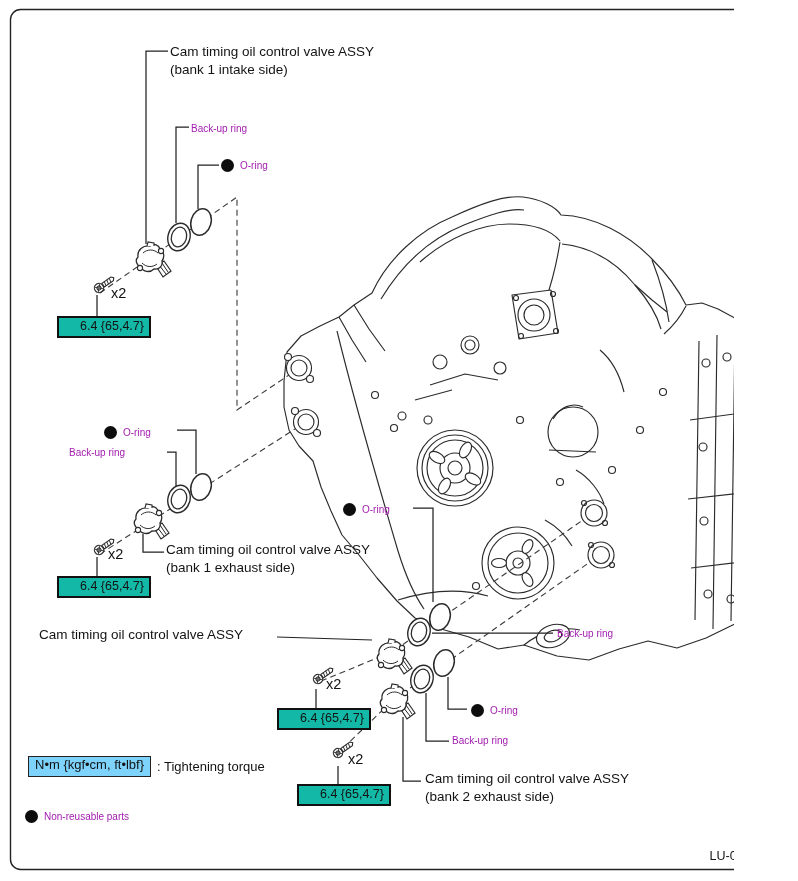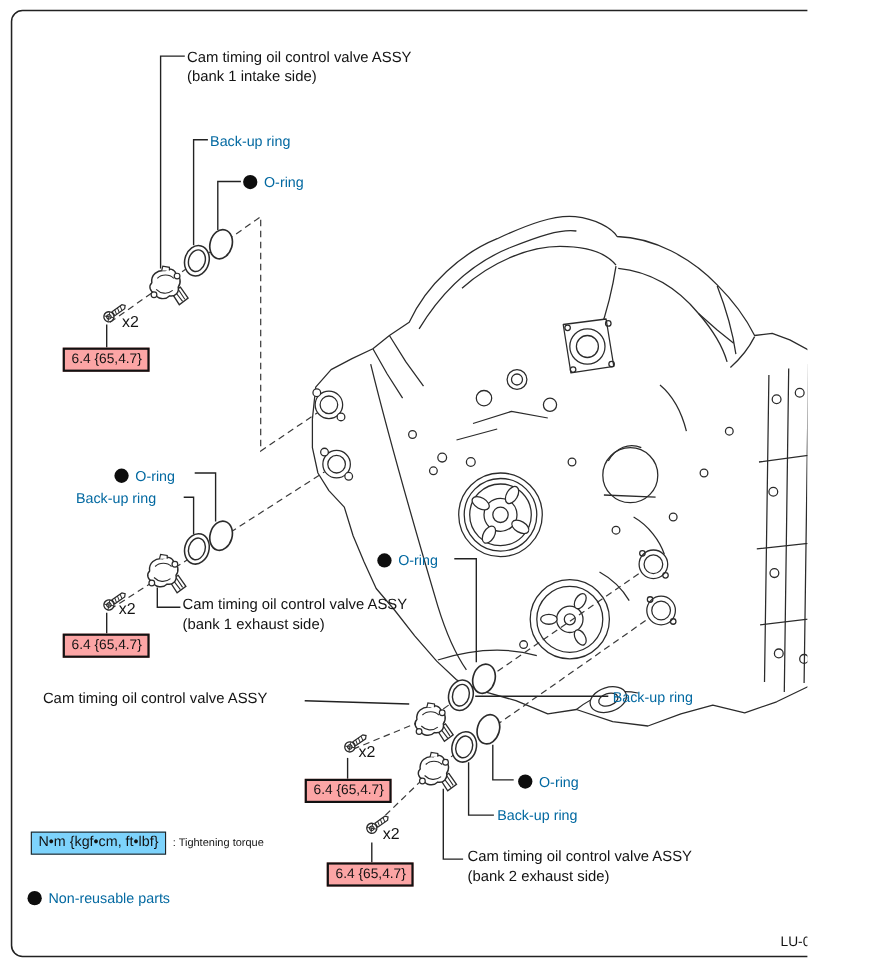--- a/index.html
+++ b/index.html
@@ -1,27 +1,27 @@
 <!DOCTYPE html>
 <html><head>
 <meta charset="utf-8">
 <style>
   html,body{margin:0;padding:0;background:#fff;}
   .page{position:relative;width:734px;height:881px;background:#fff;overflow:hidden;
         font-family:"Liberation Sans",sans-serif;color:#111;}
   svg{position:absolute;left:0;top:0;}
-  .lbl{position:absolute;font-size:13px;line-height:17px;color:#0369a1;white-space:nowrap;}
+  .lbl{position:absolute;font-size:10px;line-height:17px;color:#a21caf;white-space:nowrap;}
   .lbl2{position:absolute;font-size:13.5px;line-height:18px;color:#131313;white-space:nowrap;}
   .qty{position:absolute;font-size:14.5px;line-height:16px;color:#131313;}
-  .torque{position:absolute;border:2.6px solid #111;background:#fca5a5;font-size:12.5px;
-          line-height:15px;padding:1px 5px 2px 6px;white-space:nowrap;color:#131313;}
+  .torque{position:absolute;border:2.6px solid #111;background:#14b8a6;font-size:12.5px;
+          line-height:15px;padding:1px 5px 2px 21px;white-space:nowrap;color:#131313;}
   .unitrow{position:absolute;display:flex;align-items:center;gap:6px;}
   .unitbox{border:1.4px solid #222;background:#7dd3fc;font-size:13px;line-height:16px;
            padding:0 6px 3px 6px;white-space:nowrap;color:#131313;}
-  .caption{font-size:10px;color:#131313;white-space:nowrap;}
+  .caption{font-size:13px;color:#131313;white-space:nowrap;}
   .dotrow{position:absolute;display:flex;align-items:center;gap:6px;}
   .dot{width:13px;height:13px;border-radius:50%;background:#0d0d0d;flex:0 0 auto;}
   .figcode{position:absolute;font-size:12.5px;color:#131313;width:94px;text-align:center;}
 </style>
 </head>
 <body>
 
 <div class="page">
 
 <svg width="798" height="881" viewBox="0 0 798 881">

